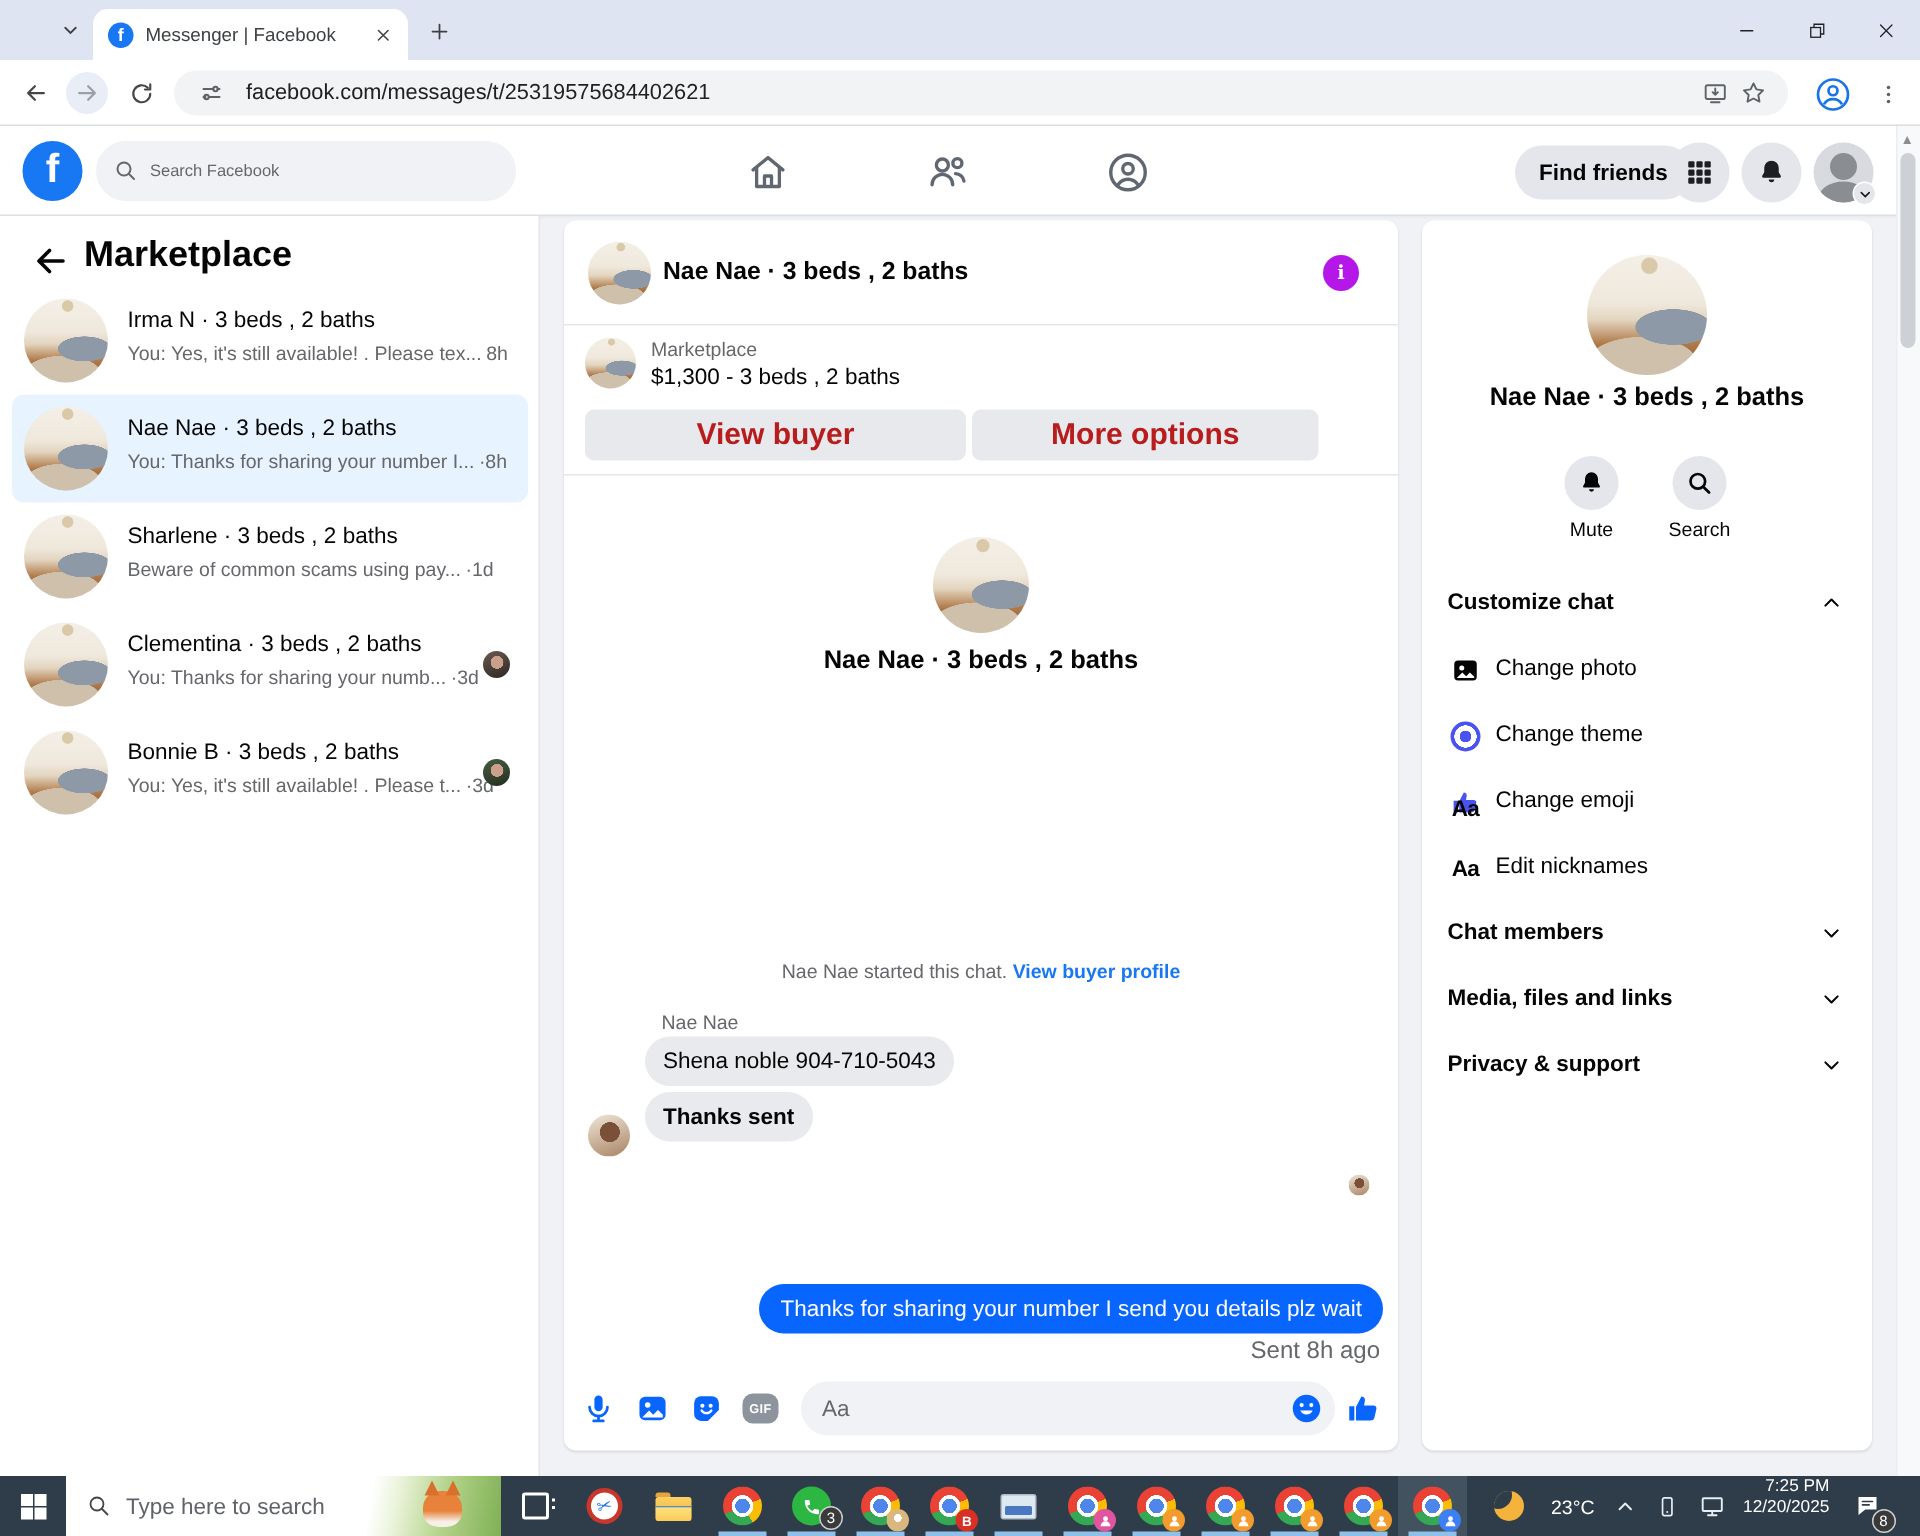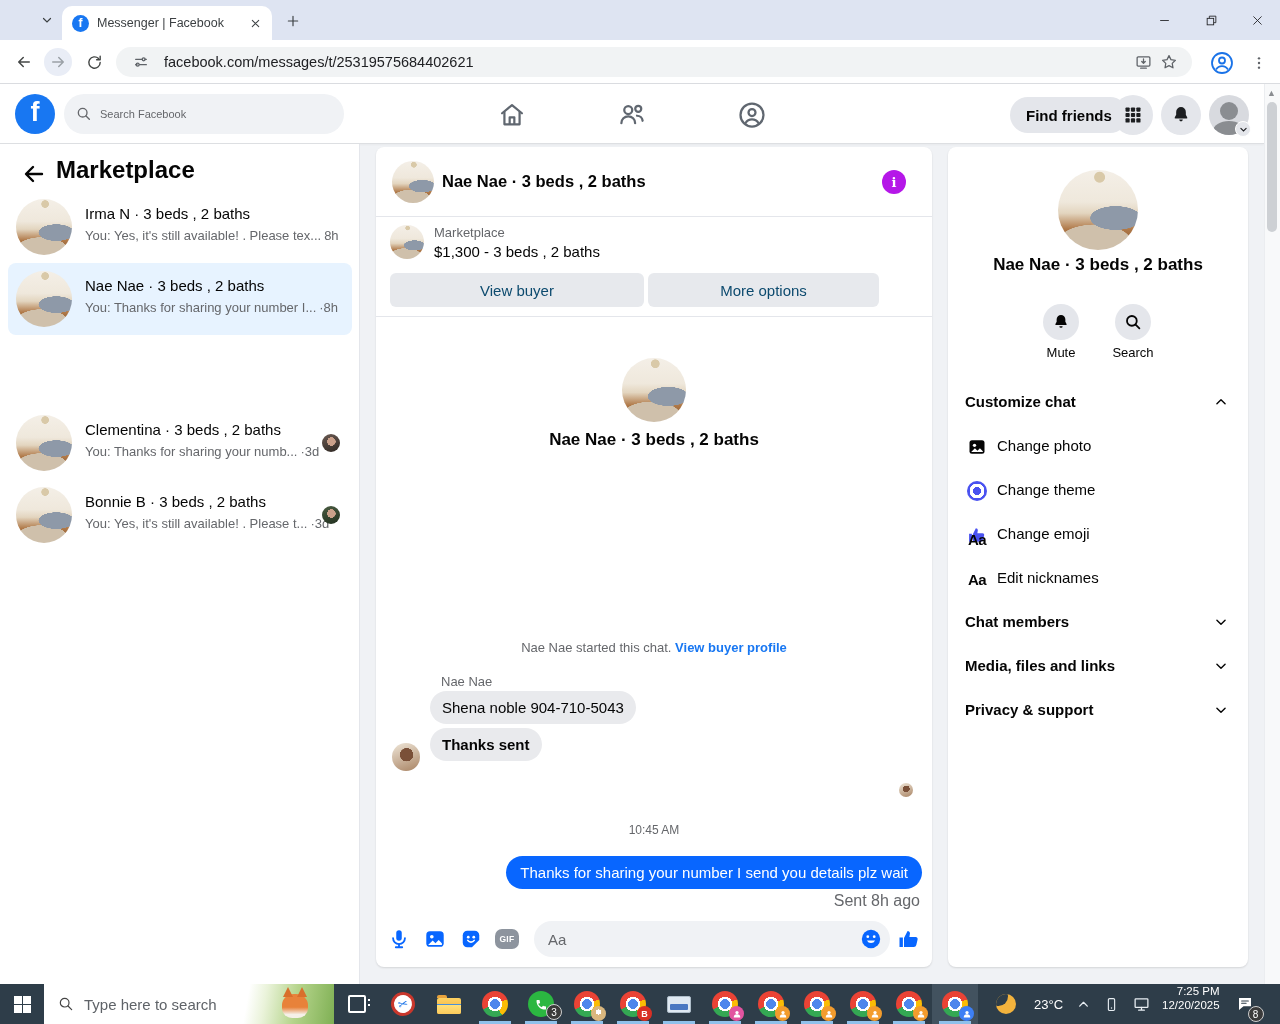--- a/index.html
+++ b/index.html
@@ -60,21 +60,21 @@
   
   .chatcard{position:absolute;left:376px;top:147px;width:556px;height:820px;background:#fff;border-radius:8px;box-shadow:0 1px 2px rgba(0,0,0,.12)}
   .chead{position:absolute;left:0;top:0;width:556px;height:70px;border-bottom:1px solid #e4e6eb}
   .chead .cav{position:absolute;left:16px;top:14px;width:42px;height:42px;border-radius:50%}
   .chead .cname{position:absolute;left:66px;top:25px;font-size:16.5px;font-weight:700;color:#050505}
   .infobtn{position:absolute;left:506px;top:23px;width:24px;height:24px;border-radius:50%;background:#b517e8;color:#fff;font-weight:bold;font-size:13px;display:flex;align-items:center;justify-content:center;font-family:"DejaVu Serif",serif}
   .banner{position:absolute;left:0;top:70px;width:556px;height:100px;border-bottom:1px solid #e4e6eb}
   .banner .bav{position:absolute;left:14px;top:8px;width:34px;height:34px;border-radius:50%}
   .banner .bsrc{position:absolute;left:58px;top:8px;font-size:13px;color:#65676b}
   .banner .bprice{position:absolute;left:58px;top:26px;font-size:15px;color:#050505}
-  .bbtn{position:absolute;top:56px;height:34px;border-radius:6px;background:#e7e9ed;display:flex;align-items:center;justify-content:center;font-size:15px;font-weight:400;color:#0c4a6e}
+  .bbtn{position:absolute;top:56px;height:34px;border-radius:6px;background:#e7e9ed;display:flex;align-items:center;justify-content:center;font-size:20px;font-weight:700;color:#b91c1c}
   .bigav{position:absolute;left:246px;top:211px;width:64px;height:64px;border-radius:50%}
   .bigname{position:absolute;left:0;top:283px;width:556px;text-align:center;font-size:17px;font-weight:700;color:#050505}
   .started{position:absolute;left:0;top:493px;width:556px;text-align:center;font-size:13px;color:#65676b}
   .started a{color:#1877f2;font-weight:600;text-decoration:none}
   .senderlbl{position:absolute;left:65px;top:527px;font-size:13px;color:#65676b}
   .bubble{position:absolute;background:#e9eaed;border-radius:18px;padding:8px 12px;font-size:15px;color:#050505;white-space:nowrap}
   .msgav{position:absolute;left:16px;top:596px;width:28px;height:28px;border-radius:50%}
   .rreceipt{position:absolute;left:523px;top:636px;width:14px;height:14px;border-radius:50%}
   .timediv{position:absolute;left:0;top:676px;width:556px;text-align:center;font-size:12px;color:#65676b;font-weight:500}
   .bluebubble{position:absolute;right:10px;top:709px;background:#0866ff;color:#fff;border-radius:18px;padding:8px 14px;font-size:15px;white-space:nowrap}
@@ -314,20 +314,25 @@
   <div class="conv" style="top:191px">
     <span class="cav room"></span>
     <span class="cname">Irma N · 3 beds , 2 baths</span>
     <span class="csub"><span>You: Yes, it's still available! . Please tex...</span><span class="ctime">8h</span></span>
   </div>
   <div class="conv sel" style="top:263px">
     <span class="cav room"></span>
     <span class="cname">Nae Nae · 3 beds , 2 baths</span>
     <span class="csub"><span>You: Thanks for sharing your number I...</span><span class="ctime">·8h</span></span>
   </div>
+  <div class="conv" style="top:335px">
+    <span class="cav room"></span>
+    <span class="cname">Sharlene · 3 beds , 2 baths</span>
+    <span class="csub"><span>Beware of common scams using pay...</span><span class="ctime">·1d</span></span>
+  </div>
   <div class="conv" style="top:407px">
     <span class="cav room"></span>
     <span class="cname">Clementina · 3 beds , 2 baths</span>
     <span class="csub"><span>You: Thanks for sharing your numb...</span><span class="ctime">·3d</span></span>
     <span class="receipt pav-dark"></span>
   </div>
   <div class="conv" style="top:479px">
     <span class="cav room"></span>
     <span class="cname">Bonnie B · 3 beds , 2 baths</span>
     <span class="csub"><span>You: Yes, it's still available! . Please t...</span><span class="ctime">·3d</span></span>
@@ -355,21 +360,20 @@
       <span>Nae Nae started this chat.</span>
       <a href="#">View buyer profile</a>
     </div>
 
     <div class="senderlbl">Nae Nae</div>
     <div class="bubble" style="left:54px;top:544px">Shena noble 904-710-5043</div>
     <div class="bubble" style="left:54px;top:581px;font-weight:600">Thanks sent</div>
     <span class="msgav pav"></span>
     <span class="rreceipt pav"></span>
 
-    <div class="timediv">10:45 AM</div>
     <div class="bluebubble">Thanks for sharing your number I send you details plz wait</div>
     <div class="sentstat">Sent 8h ago</div>
 
     <div class="composer">
       <span class="cico" style="left:10px">
         <svg width="22" height="22" viewBox="0 0 24 24">
             <rect x="9" y="2.5" width="6" height="11.5" rx="3" fill="#0866ff"></rect>
             <path d="M5.5 11a6.5 6.5 0 0 0 13 0" fill="none" stroke="#0866ff" stroke-width="2" stroke-linecap="round"></path>
             <path d="M12 17.5V21M8.5 21h7" stroke="#0866ff" stroke-width="2" stroke-linecap="round"></path>
           </svg>

